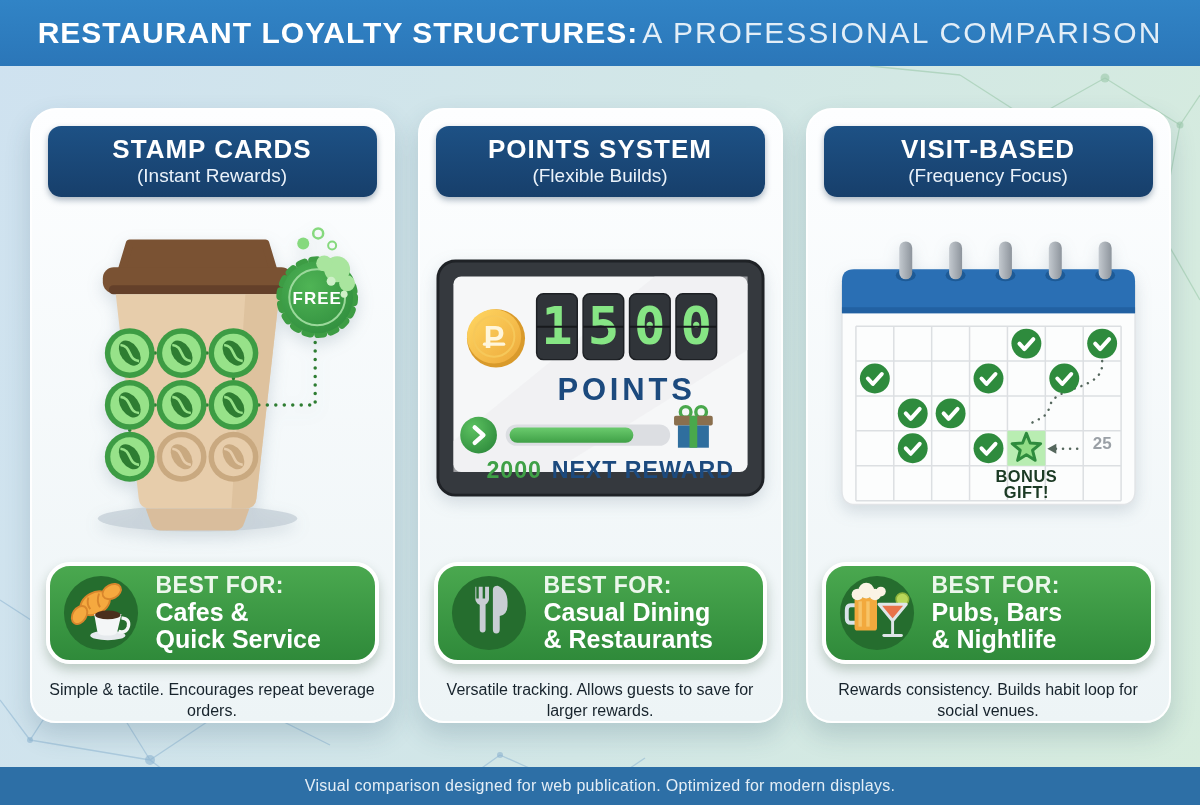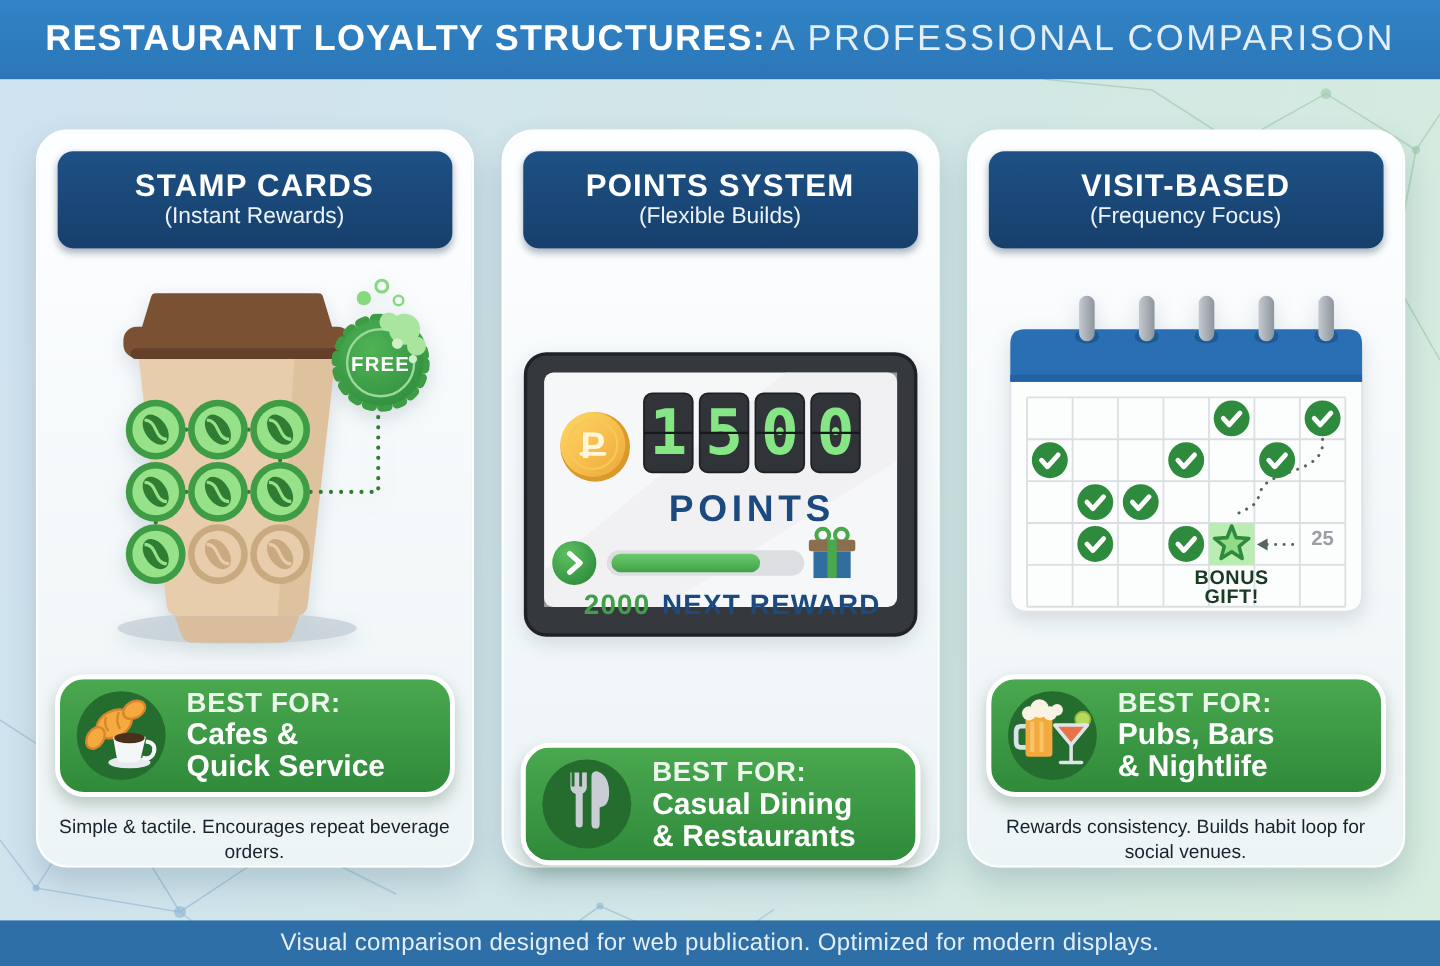--- a/index.html
+++ b/index.html
@@ -25,21 +25,21 @@
   }
   .card {
     width:365px; height:615px; border-radius:26px;
     background:linear-gradient(180deg,#fdfeff 0%,#edf4f6 100%);
     border:2px solid #ffffff;
     box-shadow:0 12px 26px rgba(45,80,105,.20);
     display:flex; flex-direction:column; align-items:center;
     padding:16px 16px 0 16px;
   }
   .card-header {
-    width:100%; height:81px; border-radius:13px;
+    width:100%; height:71px; border-radius:13px;
     background:linear-gradient(180deg,#1d5185,#173f6b);
     box-shadow:0 3px 6px rgba(20,50,80,.35);
     display:flex; flex-direction:column; align-items:center; justify-content:center;
     color:#fff;
   }
   .card-title { font-size:26px; font-weight:800; letter-spacing:1px; line-height:1.15; }
   .card-subtitle { font-size:19px; font-weight:400; color:#eaf2fa; line-height:1.2; }
   .illustration {
     flex:1; width:100%; display:flex; align-items:center; justify-content:center;
   }
@@ -60,21 +60,21 @@
 
   .description {
     margin-top:15px; font-size:16px; color:#17232c; text-align:center;
     line-height:1.32; max-width:330px; font-weight:400;
   }
 
   .bottom-bar {
     height:38px; background:#2d6fa6; display:flex; align-items:center; justify-content:center;
     z-index:2; position:relative; flex:0 0 38px;
   }
-  .bottom-bar span { color:#e4eef6; font-size:20px; letter-spacing:.3px; }
+  .bottom-bar span { color:#e4eef6; font-size:16px; letter-spacing:.3px; }
 
   text { font-family:"Liberation Sans", sans-serif; }
   .flip-digit { font-family:"DejaVu Sans Mono", monospace; font-weight:bold; }
 </style>
 </head>
 <body>
 
 <svg class="mesh" width="1200" height="805">
   <g stroke="#8fb6d2" stroke-width="1.3" fill="none" opacity="0.55">
     <polyline points="0,600 85,655 30,740 0,700"></polyline>
@@ -304,20 +304,21 @@
           <path d="M26 13 v13 a7 6 0 0 0 7 6 a7 6 0 0 0 7 -6 V13 h-4 v12 h-2.5 V13 h-4 v12 H27 V13 Z" fill="#c9ced4"></path>
           <path d="M49 12 q11 4 10 21 q-0.5 9 -8 10 l0 14 q0 4 -3.5 4 q-3.5 0 -3.5 -4 V16 q0 -4 5 -4 z"></path>
         </g>
       </svg>
       <div class="best-text">
         <span class="best-label">BEST FOR:</span>
         <span class="best-line">Casual Dining</span>
         <span class="best-line">&amp; Restaurants</span>
       </div>
     </div>
+    <p class="description">Versatile tracking. Allows guests to save for larger rewards.</p>
   </section>
 
   <section class="card">
     <div class="card-header">
       <div class="card-title">VISIT-BASED</div>
       <div class="card-subtitle">(Frequency Focus)</div>
     </div>
     <div class="illustration">
       <svg class="illus-svg" width="330" height="280" viewBox="0 0 330 280">
         <defs>

